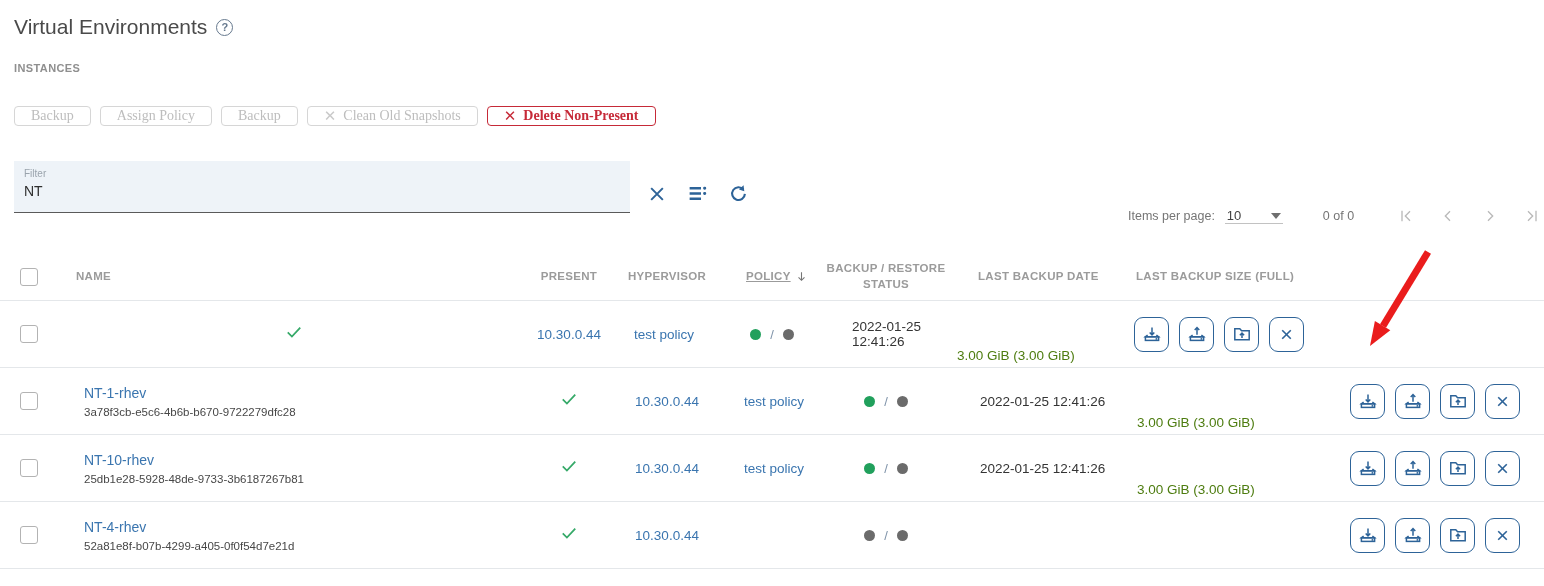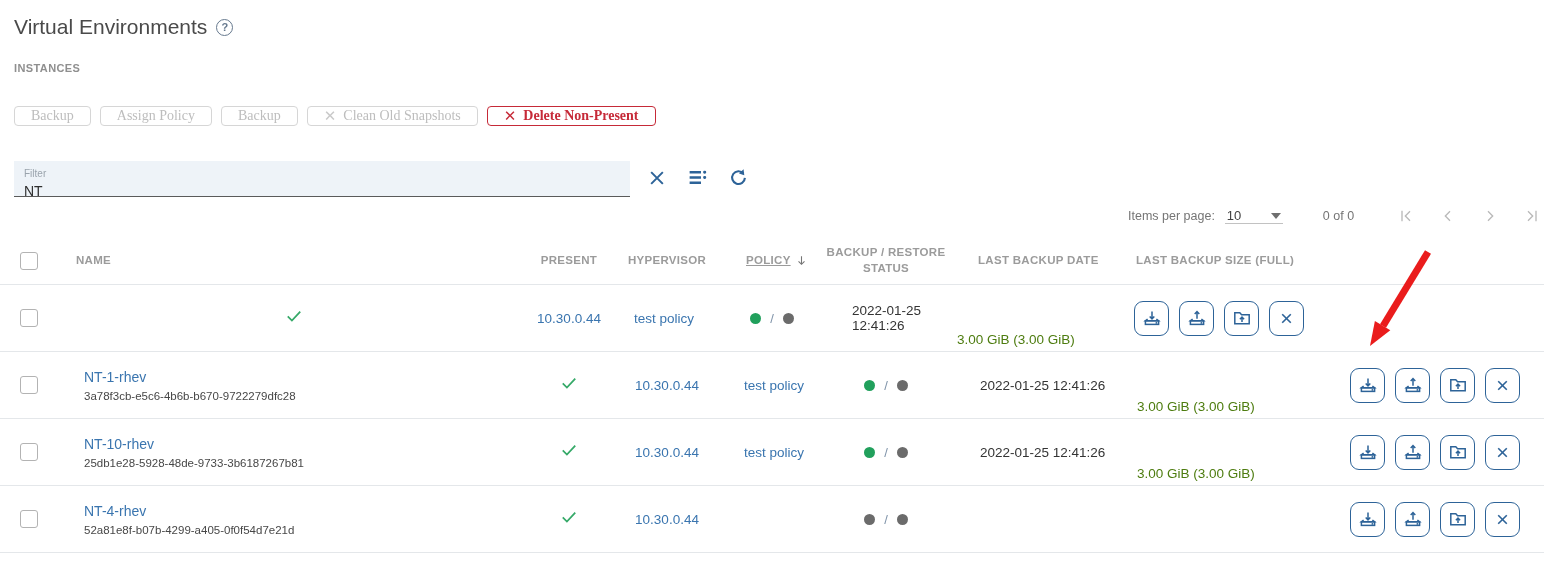--- a/index.html
+++ b/index.html
@@ -19,21 +19,21 @@
   .toolbar { display:flex; gap:9px; margin:32px 0 0 14px; }
   .btn { height:20px; padding:0 16px; background:#fff; border:1px solid #d6d6d6; border-radius:4px;
     font-size:14px; color:#bdbdbd; display:inline-flex; align-items:center; gap:7px;
     font-family:Liberation Serif, serif; cursor:default; }
   .btn .x-glyph { font-size:15px; color:#c9c9c9; }
   .btn.danger { border:1.5px solid #c62a38; color:#c62a38; font-weight:bold; cursor:pointer; }
   .btn.danger .x-glyph { color:#c62a38; font-weight:normal; }
 
   
   .filter-row { display:flex; align-items:flex-end; margin:35px 0 0 14px; position:relative; }
-  .filter-box { width:616px; height:36px; background:#eef3f8; border-bottom:1px solid #5a5a5a;
+  .filter-box { width:616px; height:52px; background:#eef3f8; border-bottom:1px solid #5a5a5a;
     padding:7px 0 0 10px; cursor:text; }
   .filter-label { font-size:10px; color:#9aa3ac; }
   .filter-value { font-size:14px; color:#2f2f2f; margin-top:4px; }
   .filter-icons { display:flex; gap:20px; margin:0 0 9px 16px; align-items:center; }
   .icon-btn { width:21px; height:21px; display:flex; align-items:center; justify-content:center; cursor:pointer; }
 
   
   .paginator { position:absolute; top:208px; left:1128px; display:flex; align-items:center; }
   .ipp-label { font-size:12.5px; color:#757575; }
   .ipp-select { margin-left:10px; width:58px; border-bottom:1px solid #c2c2c2; padding:0 2px 0 2px;

